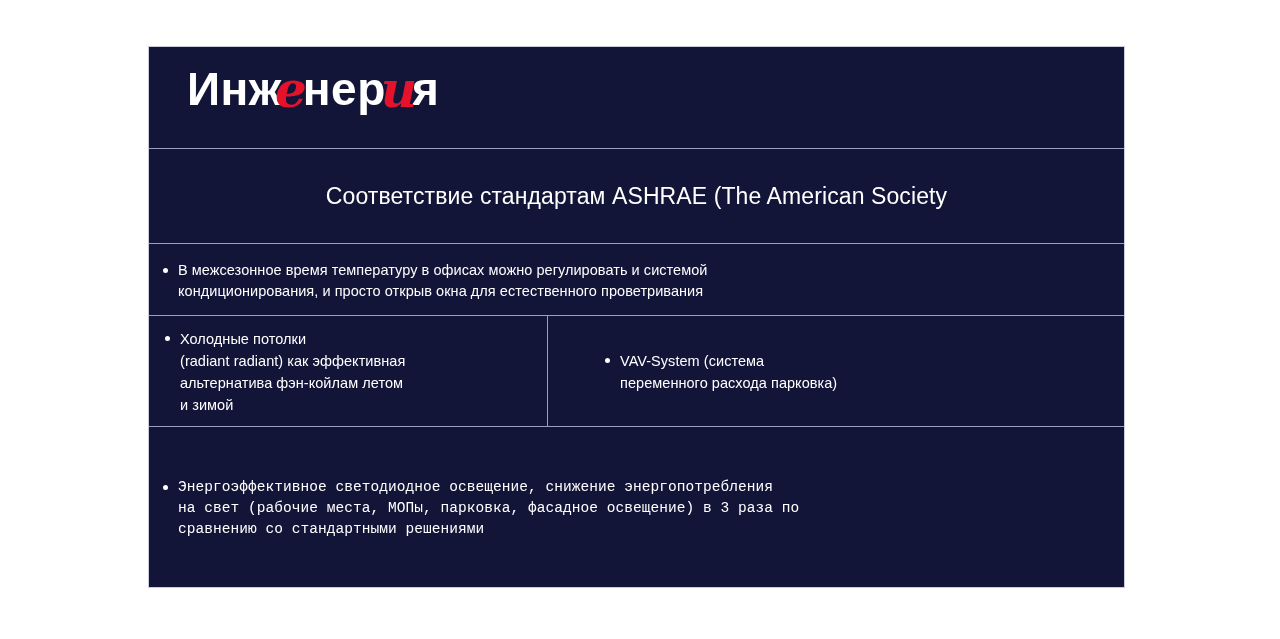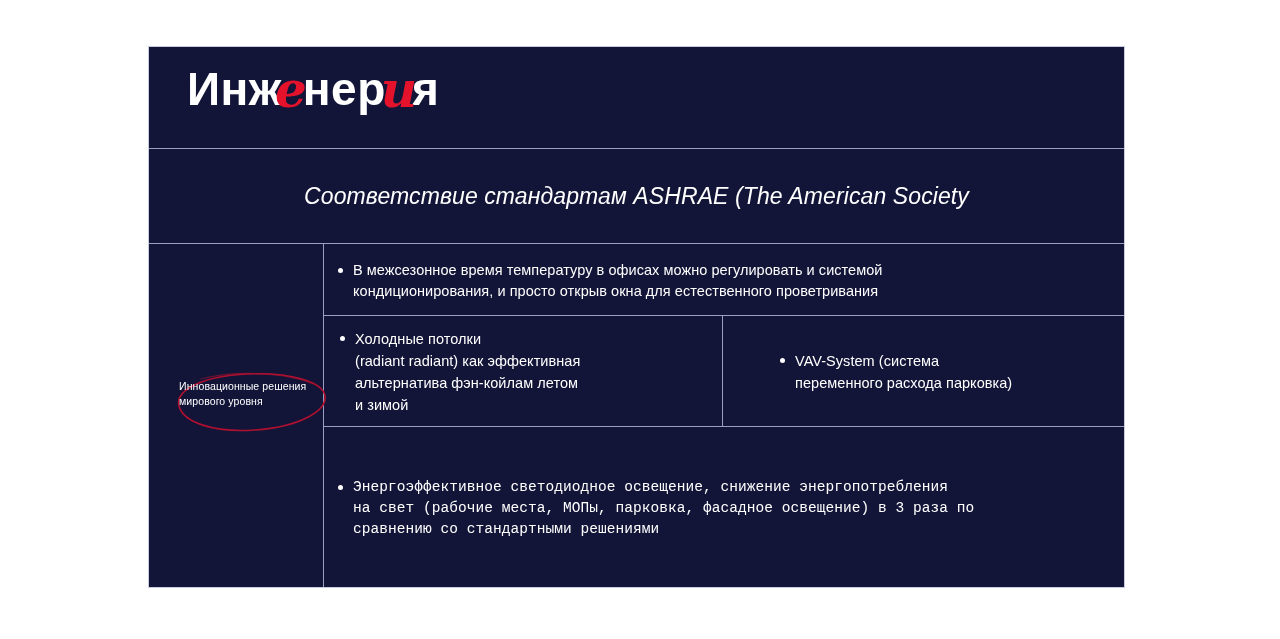--- a/index.html
+++ b/index.html
@@ -78,21 +78,20 @@
   .header-band {
     flex: 0 0 95px;
     border-bottom: 1px solid #9a9fc0;
     box-sizing: border-box;
     display: flex;
     flex-direction: row;
     align-items: center;
     justify-content: center;
     text-align: left;
     padding: 0 40px;
-    font-style: italic;
   }
   .header-band .hline {
     color: #ffffff;
     font-size: 23px;
     line-height: 35px;
     font-weight: 400;
     letter-spacing: 0.1px;
     white-space: nowrap;
   }
 
@@ -209,27 +208,20 @@
     <div class="logo-bar">
       <div class="logo"><span class="lat">Инж</span><span class="script s1">е</span><span class="lat">нер</span><span class="script s2">и</span><span class="lat">я</span></div>
     </div>
 
     <div class="header-band">
       <div class="hline">Соответствие стандартам ASHRAE (The American Society</div>
     </div>
 
     <div class="body-grid">
 
-      <div class="left-col">
-        <svg class="annot-ellipse" viewBox="0 0 155 64">
-          <path d="M6 36 C2 20 30 6 74 4 C118 2 150 12 152 26 C154 41 126 57 82 60 C40 63 10 52 6 36 Z" fill="none" stroke="#b01030" stroke-width="1.6" stroke-linecap="round"></path>
-          <path d="M28 9 C60 0 112 2 140 14" fill="none" stroke="#b01030" stroke-width="1.1" stroke-linecap="round" opacity="0.55"></path>
-        </svg>
-        <div class="annotation">Инновационные решения мирового уровня</div>
-      </div>
 
       <div class="right-col">
 
         <div class="row row-1">
           <div class="cell full wide">
             <div class="bullet-item">
               <span class="dot"></span>
               <span class="btext">В межсезонное время температуру в офисах можно регулировать и системой
 кондиционирования, и просто открыв окна для естественного проветривания</span>
             </div>

